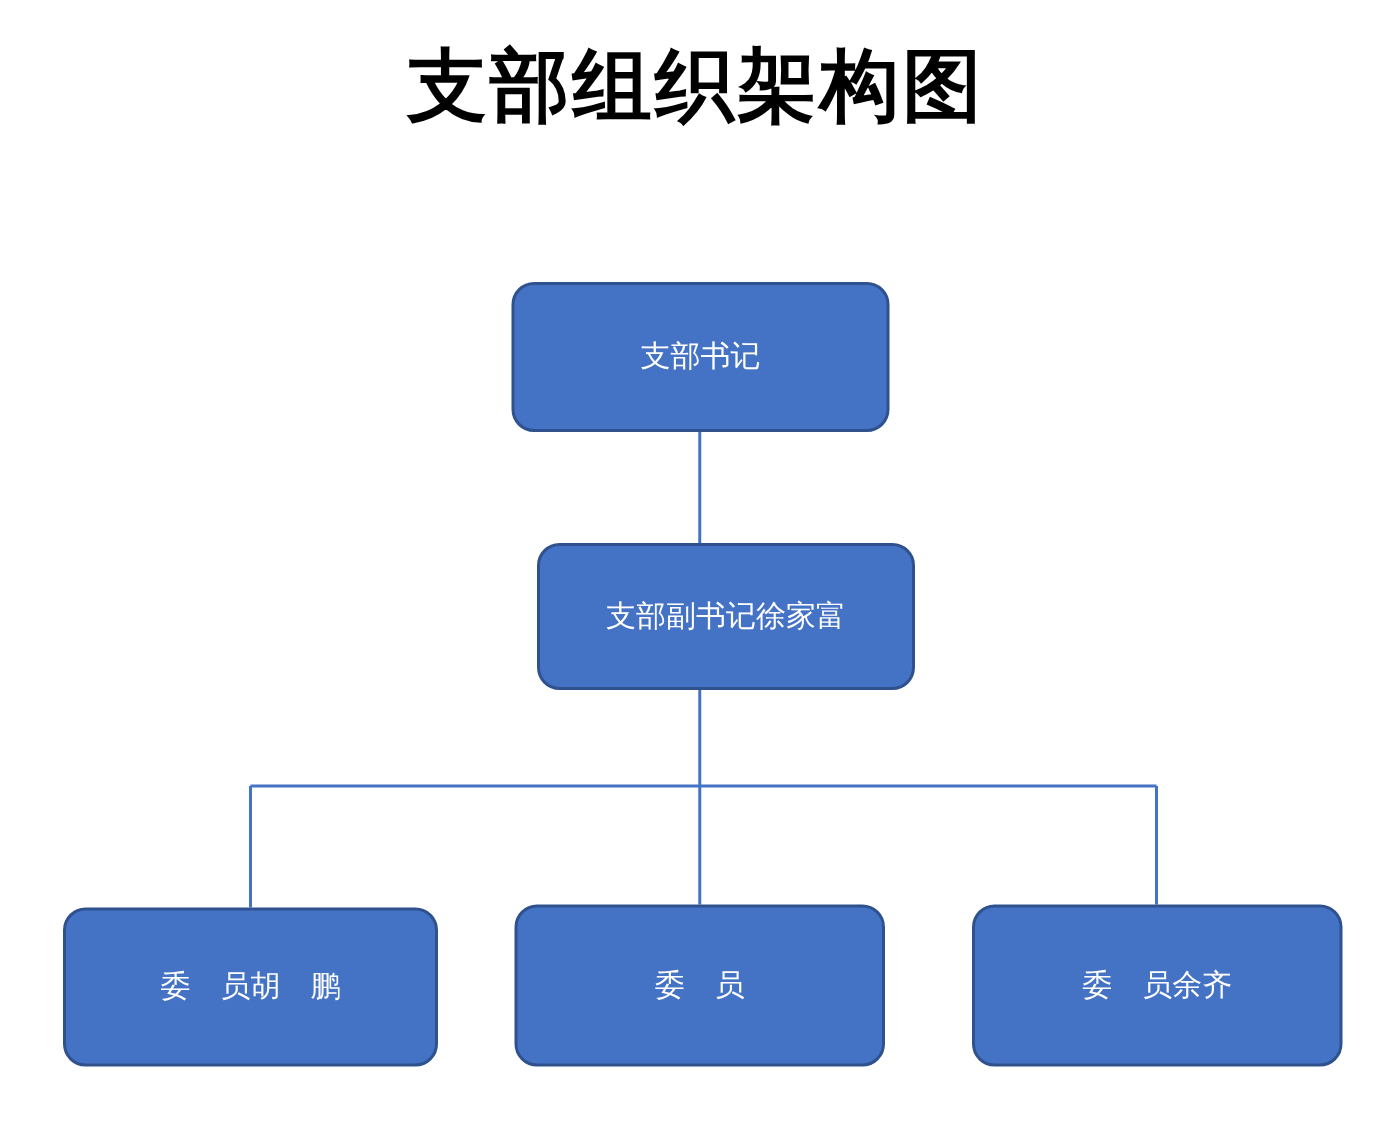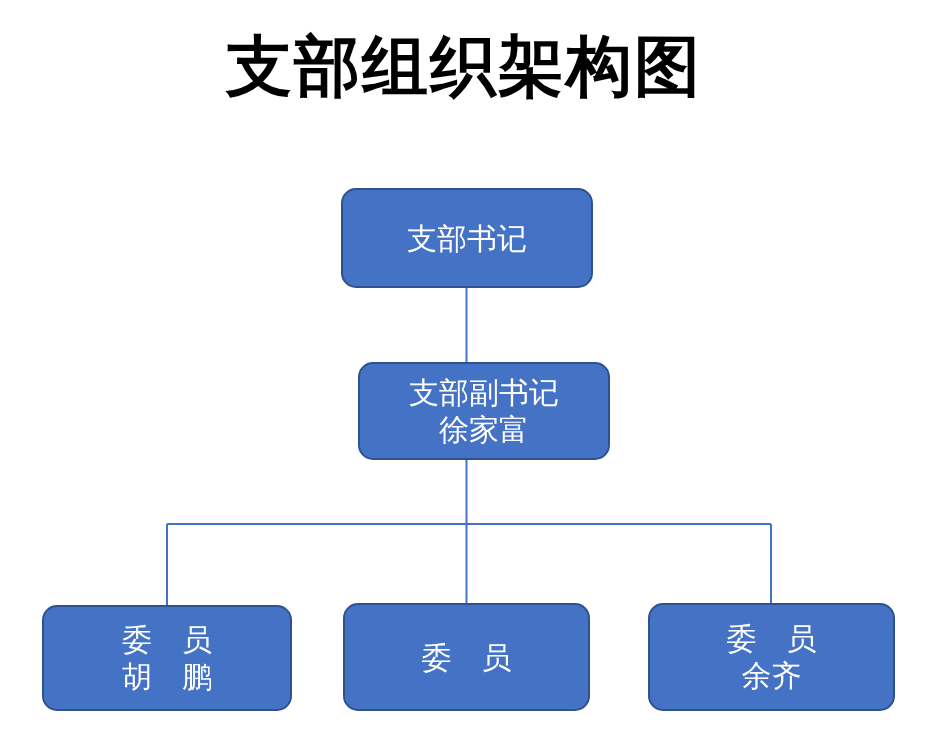--- a/index.html
+++ b/index.html
@@ -22,45 +22,44 @@
     background: var(--page-bg);
     margin: 0 auto;
     overflow: hidden;
   }
   .chart-title {
     position: absolute;
     left: 0;
     top: 22px;
     width: 928px;
     text-align: center;
-    font-size: 66px;
+    font-size: 53px;
     font-weight: bold;
     letter-spacing: 2px;
     color: var(--title-text);
     font-family: "Liberation Serif", "DejaVu Serif", serif;
   }
   .connectors {
     position: absolute;
     left: 0;
     top: 0;
     width: 928px;
     height: 750px;
     color: var(--connector);
   }
   .node {
     position: absolute;
     background: var(--box-fill);
     border: 2px solid var(--box-border);
     border-radius: 15px;
     display: flex;
-    flex-direction: column;
     align-items: center;
     justify-content: center;
     color: var(--box-text);
-    font-size: 30px;
+    font-size: 20px;
     line-height: 37px;
     text-align: center;
     font-family: "Liberation Serif", "DejaVu Serif", serif;
   }
   .node-secretary { left: 341px; top: 188px; width: 252px; height: 100px; }
   .node-deputy    { left: 341px; top: 362px; width: 252px; height: 98px; margin-left: 17px;  }
   .node-member-0  { left: 42px;  top: 605px; width: 250px; height: 106px; }
   .node-member-1  { left: 343px; top: 603px; width: 247px; height: 108px; }
   .node-member-2  { left: 648px; top: 603px; width: 247px; height: 108px; }
 </style>

